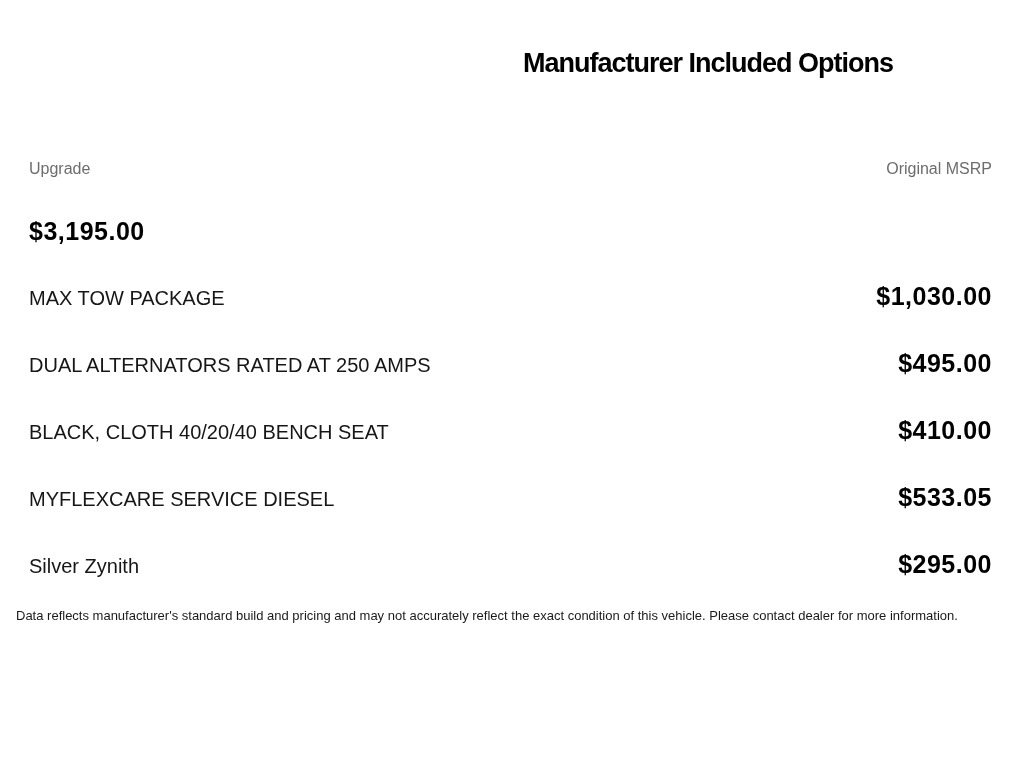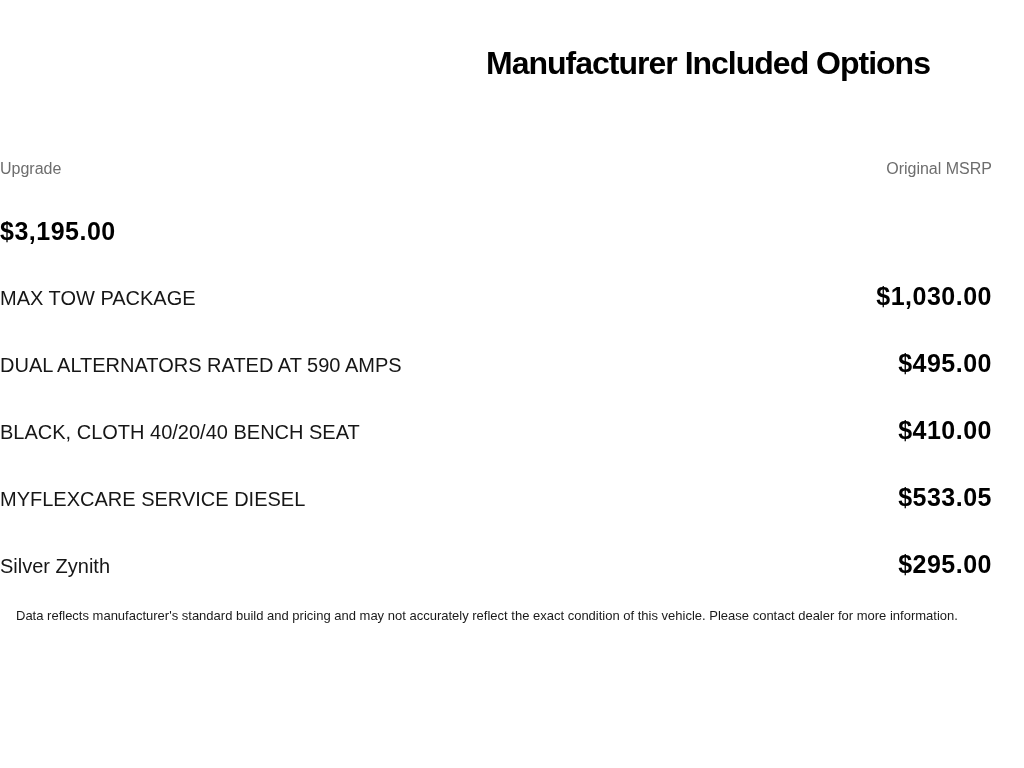--- a/index.html
+++ b/index.html
@@ -14,29 +14,29 @@
     width: 1024px;
     height: 768px;
     position: relative;
   }
   .title-wrap {
     margin: 40px 0 0 392px;
     width: 632px;
     text-align: center;
   }
   .page-title {
-    font-size: 32px;
+    font-size: 27px;
     line-height: 46px;
     font-weight: bold;
     letter-spacing: -1px;
     color: #000000;
     white-space: nowrap;
   }
   .options-table {
-    padding: 0 32px 0 0;
+    padding: 0 32px 0 29px;
   }
   .header-row {
     margin-top: 72px;
     display: flex;
     justify-content: space-between;
     align-items: baseline;
     font-size: 16px;
     line-height: 22px;
     color: #6d6d6d;
   }
@@ -92,21 +92,21 @@
     <span class="option-price">$3,195.00</span>
   </div>
 
 
   <div class="option-row">
     <span class="option-label">MAX TOW PACKAGE</span>
     <span class="option-price">$1,030.00</span>
   </div>
 
   <div class="option-row">
-    <span class="option-label">DUAL ALTERNATORS RATED AT 590 AMPS</span>
+    <span class="option-label">DUAL ALTERNATORS RATED AT 250 AMPS</span>
     <span class="option-price">$495.00</span>
   </div>
 
   <div class="option-row">
     <span class="option-label">BLACK, CLOTH 40/20/40 BENCH SEAT</span>
     <span class="option-price">$410.00</span>
   </div>
 
   <div class="option-row">
     <span class="option-label">MYFLEXCARE SERVICE DIESEL</span>

